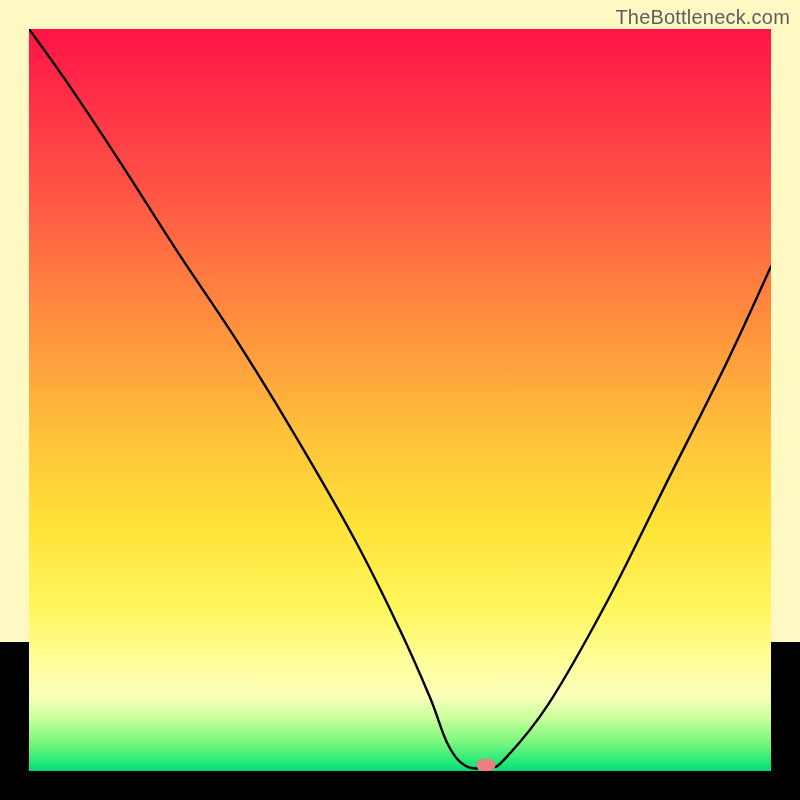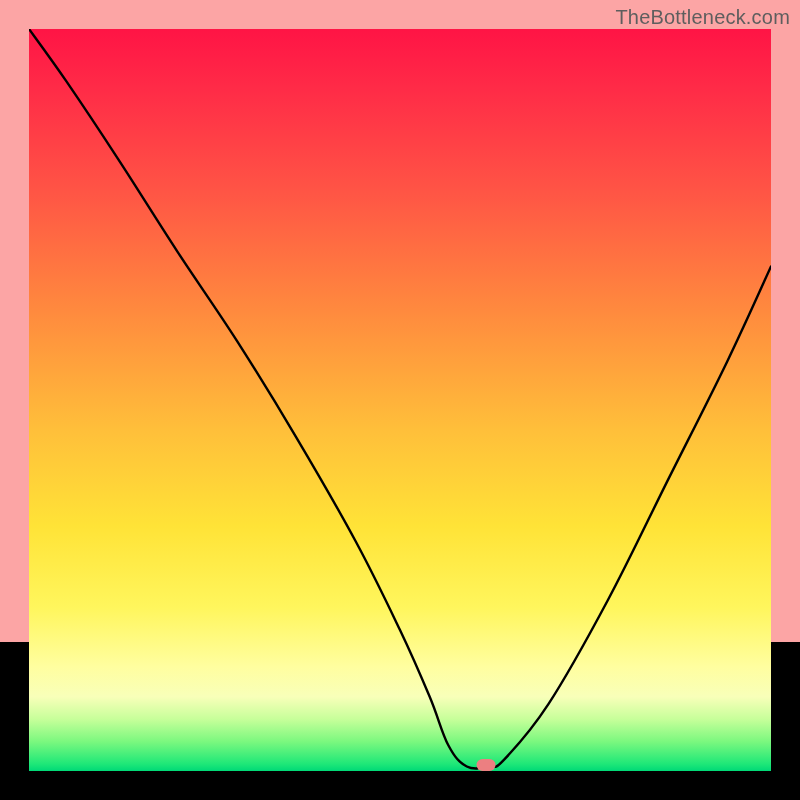--- a/index.html
+++ b/index.html
@@ -10,21 +10,21 @@
     background: #000;
     overflow: hidden;
     font-family: Arial, Helvetica, sans-serif;
   }
   .frame {
     position: absolute;
     left: 0;
     top: 0;
     width: 800px;
     height: 642px;
-    background: #fca5a5;
+    background: #fef9c3;
   }
   .plot-area {
     position: absolute;
     left: 29px;
     top: 29px;
     width: 742px;
     height: 742px;
     overflow: hidden;
   }
   .gradient {

